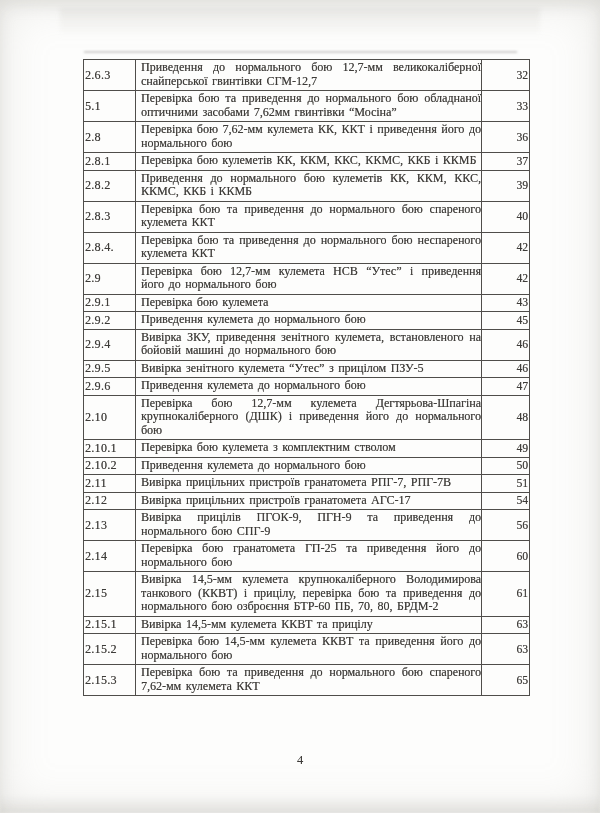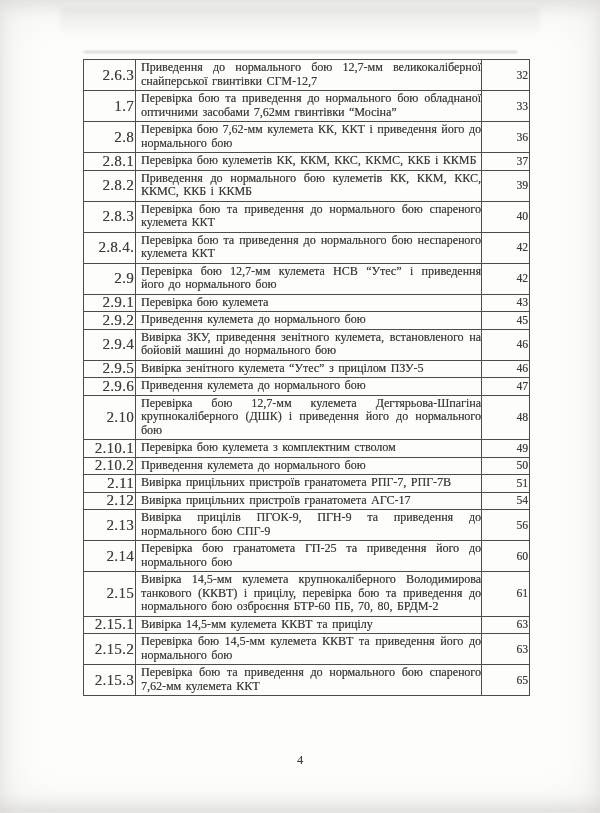--- a/index.html
+++ b/index.html
@@ -36,22 +36,22 @@
     position:absolute;left:83px;top:59px;width:434px;
     border-collapse:collapse;table-layout:fixed;
     color:var(--ink);
   }
   .toc-table td{
     border:1.4px solid var(--line);
     vertical-align:middle;
     overflow:hidden;
   }
   td.num-cell{
-    width:49px;text-align:right;
-    font-size:15px;line-height:13px;
+    width:49px;text-align:left;
+    font-size:12px;line-height:13px;
     padding:1px 1px;
     letter-spacing:0.3px;
     text-shadow:0.2px 0.2px 0.4px rgba(70,68,64,0.65);
   }
   td.title-cell{
     width:340px;text-align:justify;
     font-size:12px;line-height:13.5px;
     padding:1px 0 2px 5px;
     word-spacing:1.5px;
     text-shadow:0.2px 0.2px 0.4px rgba(70,68,64,0.65);
@@ -77,21 +77,21 @@
 
   <table class="toc-table">
     <tbody>
   <tr>
     <td class="num-cell">2.6.3</td>
     <td class="title-cell">Приведення до нормального бою 12,7-мм великокаліберної снайперської гвинтівки СГМ-12,7</td>
     <td class="page-cell">32</td>
   </tr>
 
   <tr>
-    <td class="num-cell">1.7</td>
+    <td class="num-cell">5.1</td>
     <td class="title-cell">Перевірка бою та приведення до нормального бою обладнаної оптичними засобами 7,62мм гвинтівки “Мосіна”</td>
     <td class="page-cell">33</td>
   </tr>
 
   <tr>
     <td class="num-cell">2.8</td>
     <td class="title-cell">Перевірка бою 7,62-мм кулемета КК, ККТ і приведення його до нормального бою</td>
     <td class="page-cell">36</td>
   </tr>
 

